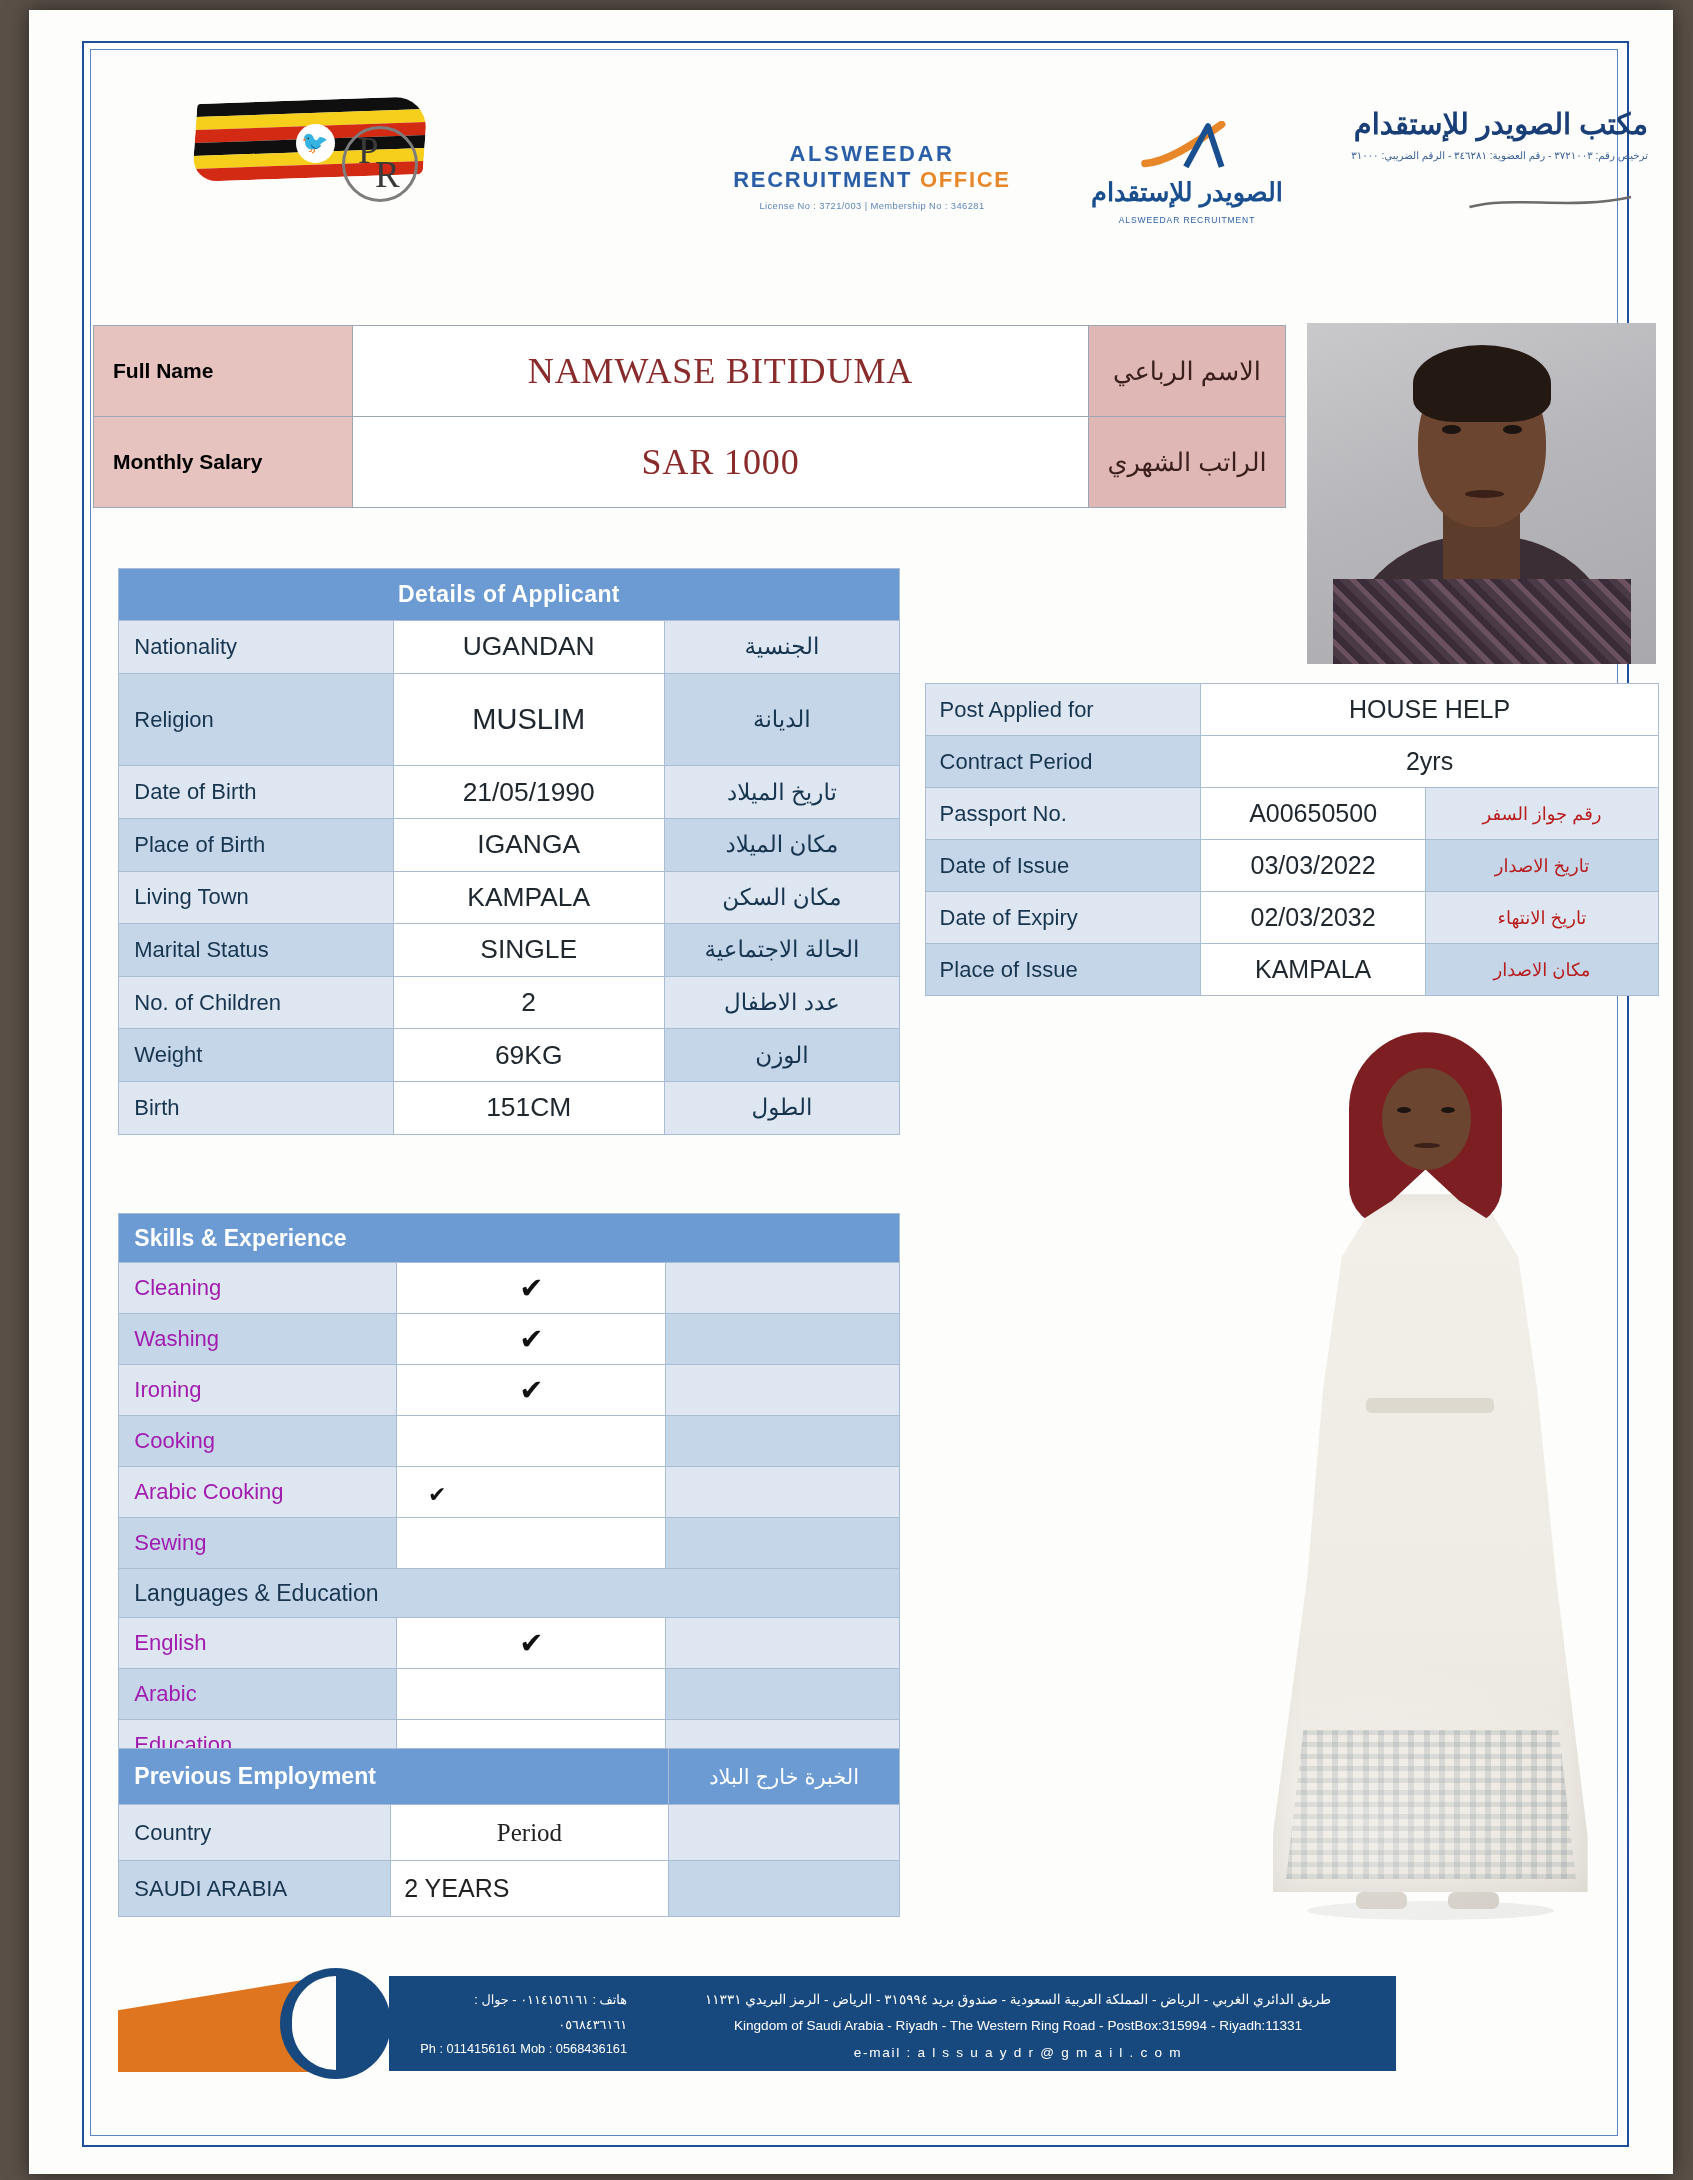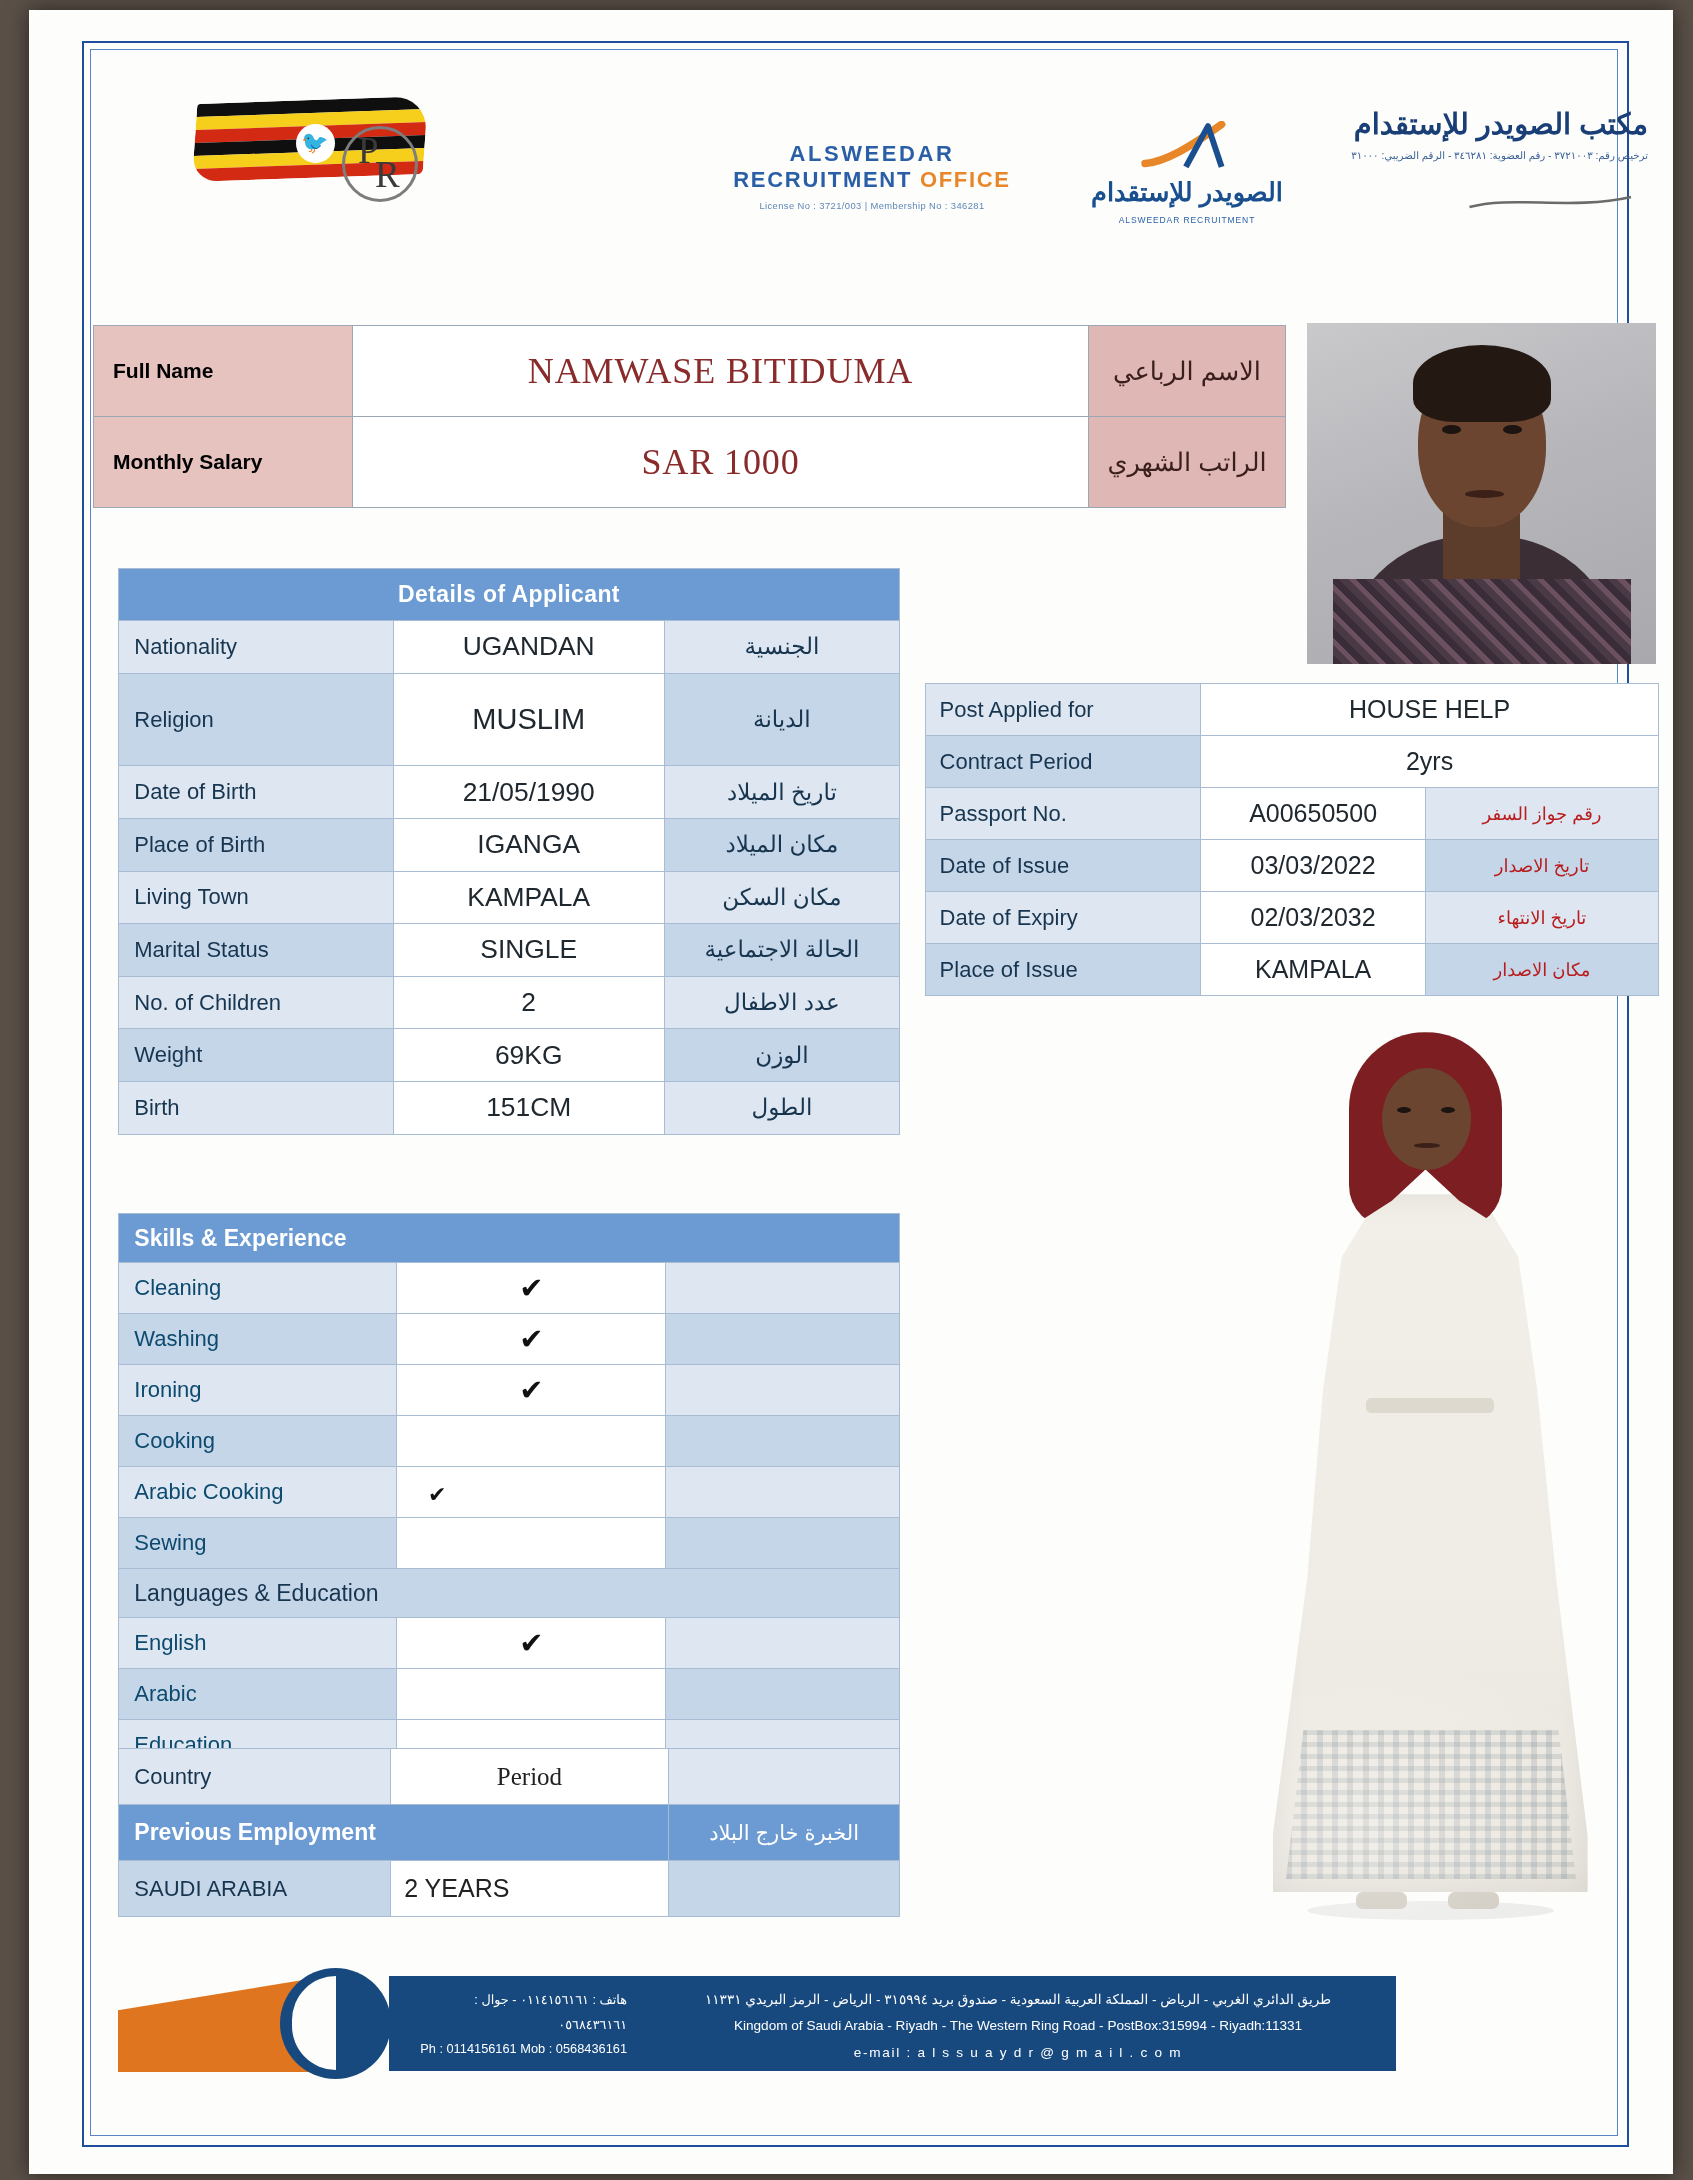--- a/index.html
+++ b/index.html
@@ -365,21 +365,21 @@
     border-collapse: collapse;
   }
   .skills-table td { border: 0.9px solid #a8bcd4; height: 48px; }
   .sk-head td {
     background: #6b9bd2;
     color:#fff;
     font-size: 23px;
     font-weight: bold;
     padding: 0 15.3px;
   }
-  .sk-lbl { width: 256px; font-size: 22px; color:#0c4a6e; padding: 0 15.3px; }
+  .sk-lbl { width: 256px; font-size: 22px; color:#a21caf; padding: 0 15.3px; }
   .sk-chk { width: 281px; background:#fff; text-align:center; font-size: 29px; color:#111; }
   .sk-blank { width: 245px; }
   .sk-row-a .sk-lbl, .sk-row-a .sk-blank { background:#dde6f1; }
   .sk-row-b .sk-lbl, .sk-row-b .sk-blank { background:#c5d6e9; }
   .sk-sub td {
     background:#c5d6e9; font-size: 23px; color:#17354f; padding: 0 15.3px;
   }
   .chk-small { font-size: 22px; position: relative; left: -94px; }
 
   
@@ -678,27 +678,27 @@
       <td class="sk-lbl">Education</td>
       <td class="sk-chk"></td>
       <td class="sk-blank"></td>
     </tr>
   </tbody>
     </table>
 
   <table class="prev-table">
     <tbody>
         <tr>
+      <td class="pv-head-lbl" colspan="2">Previous Employment</td>
+      <td class="pv-head-ar">الخبرة خارج البلاد</td>
+    </tr>
+    <tr>
       <td class="pv-lbl">Country</td>
       <td class="pv-val">Period</td>
       <td class="pv-blank"></td>
-    </tr>
-    <tr>
-      <td class="pv-head-lbl" colspan="2">Previous Employment</td>
-      <td class="pv-head-ar">الخبرة خارج البلاد</td>
     </tr>
     <tr class="pv-row-b">
       <td class="pv-lbl">SAUDI ARABIA</td>
       <td class="pv-val hl">2 YEARS</td>
       <td class="pv-blank"></td>
     </tr>
   </tbody>
     </table>
 
   <div class="footer">

